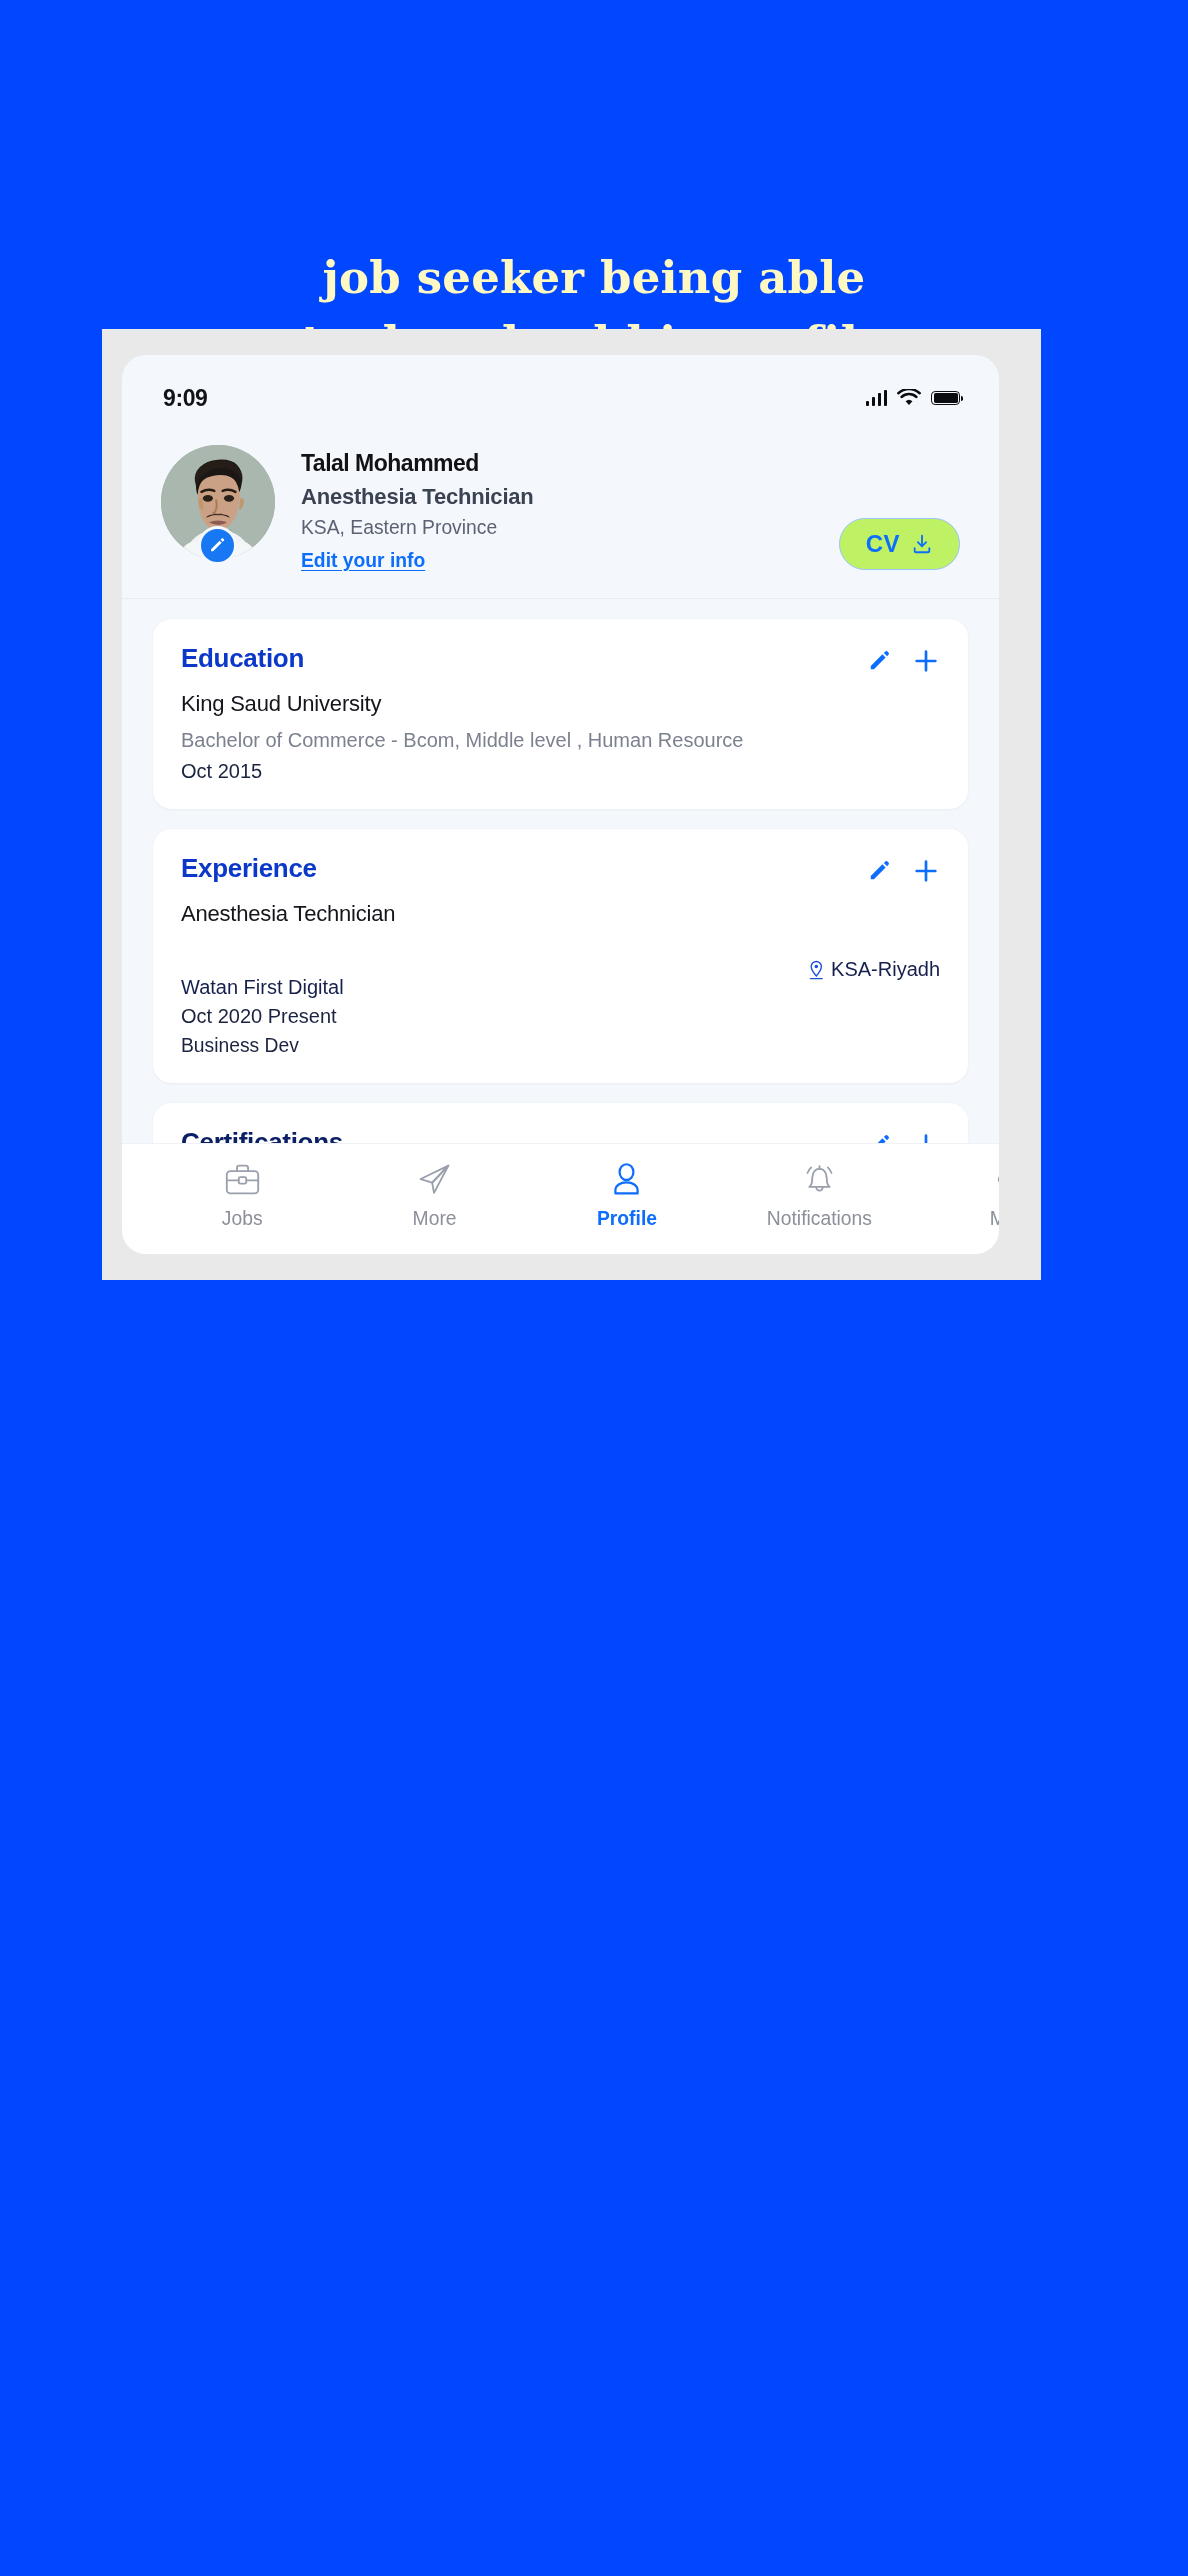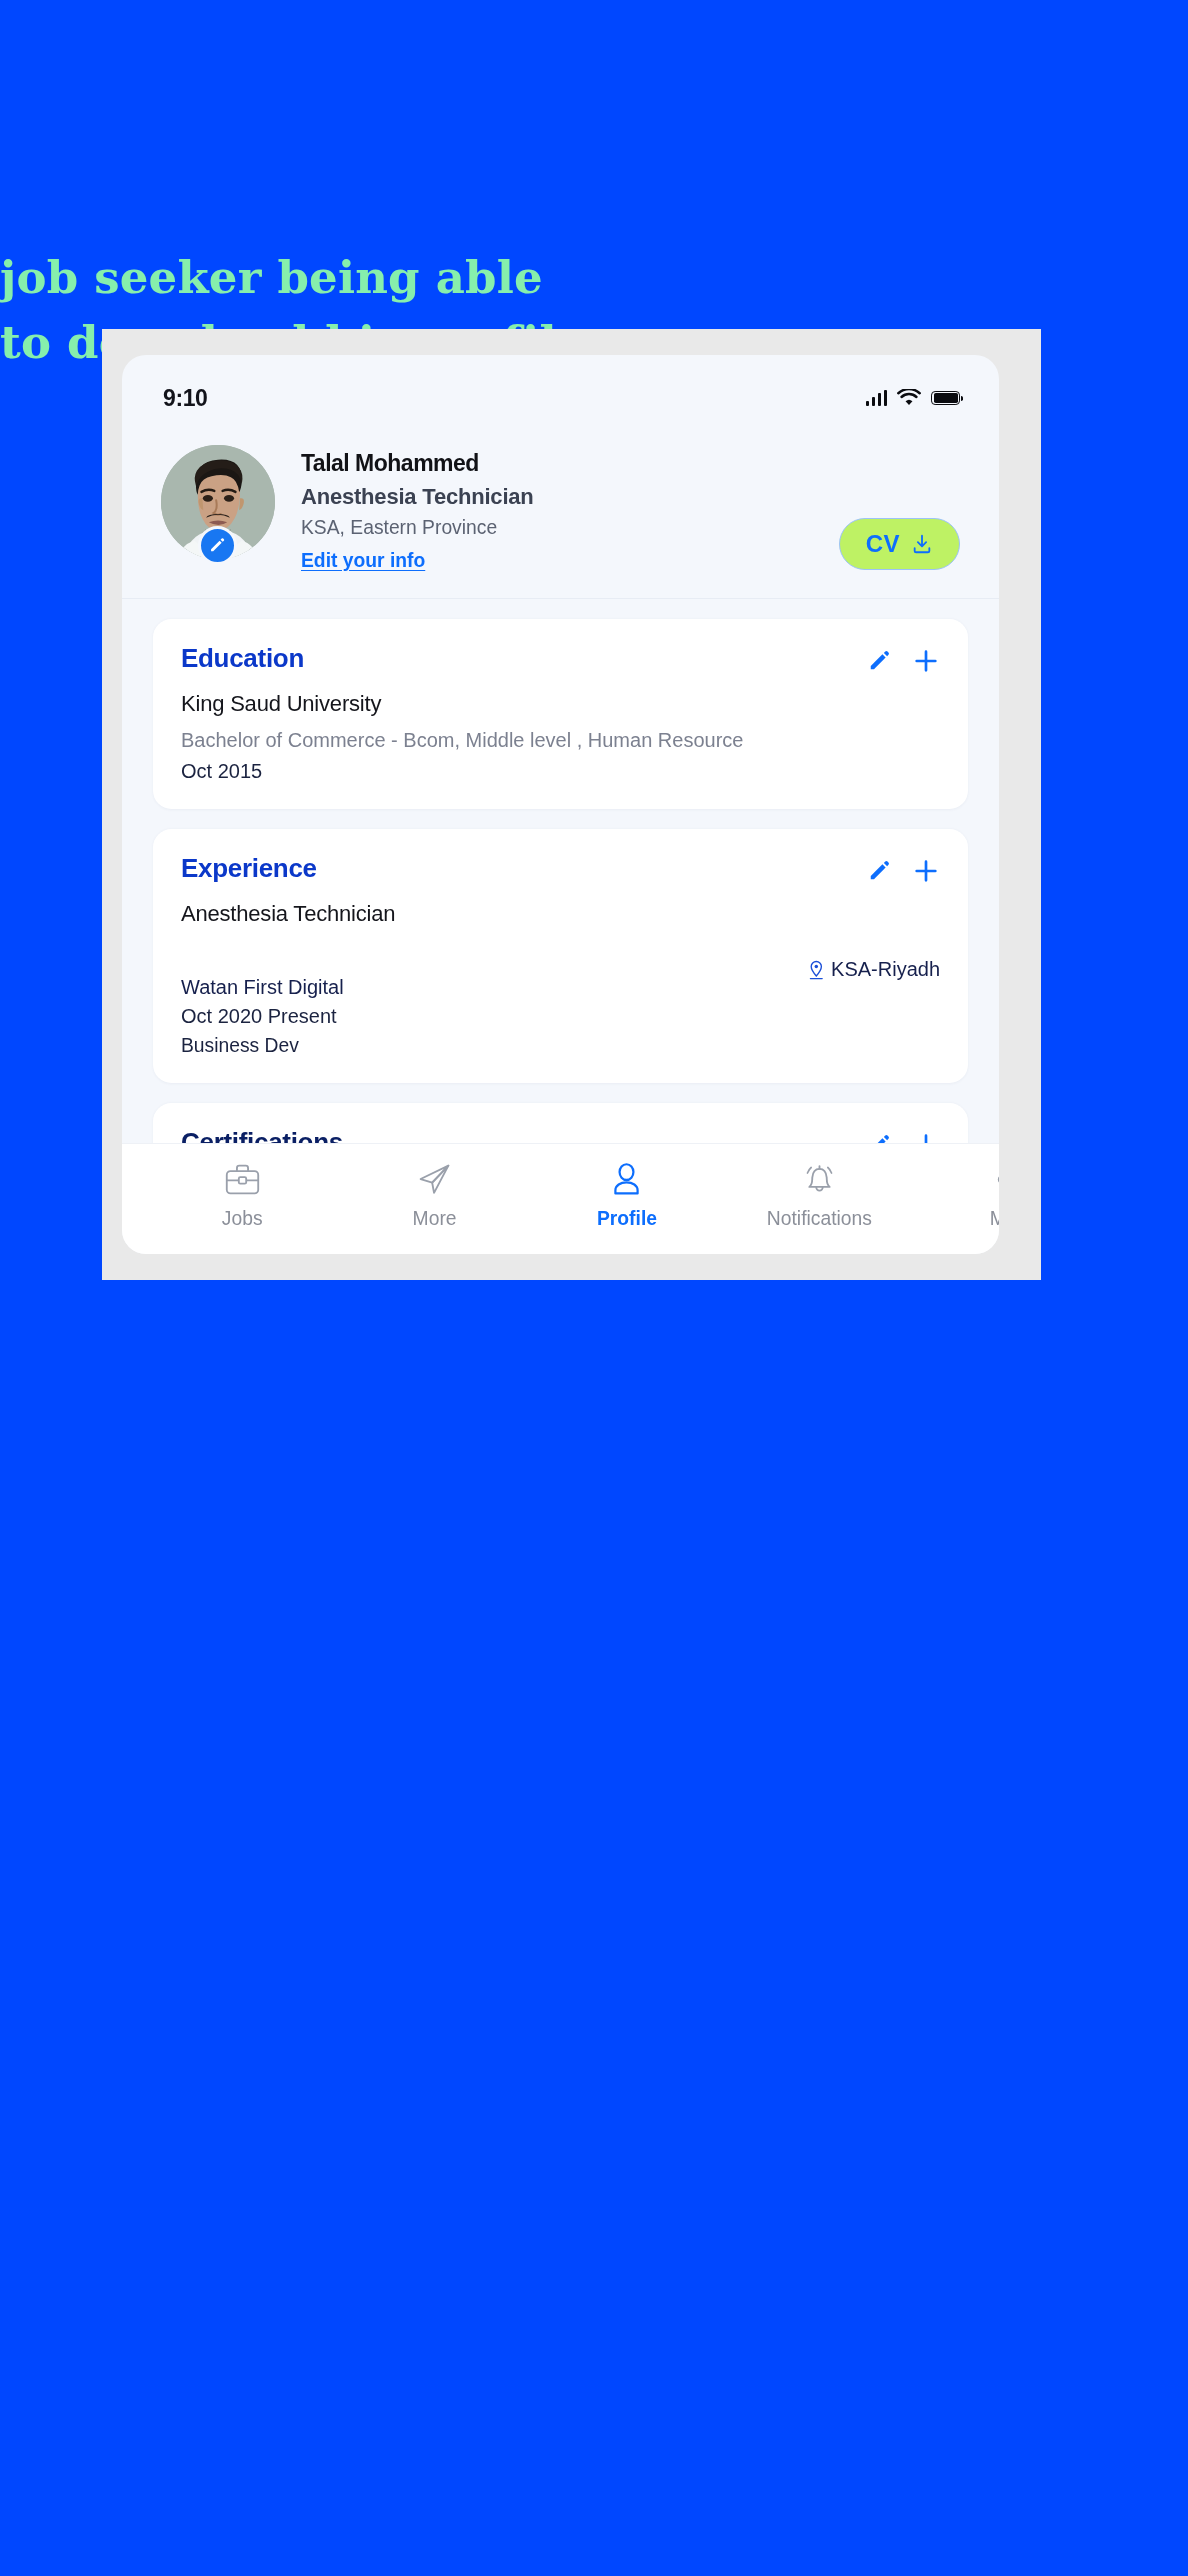--- a/index.html
+++ b/index.html
@@ -7,21 +7,22 @@
     width:1188px; height:2576px;
     background:#0047FF;
     font-family:"Liberation Sans", sans-serif;
     overflow:hidden;
   }
   .stage { position:relative; width:1188px; height:2576px; background:#0047FF; }
 
   
   .headline {
     position:absolute; left:0; top:251px; width:1188px;
-    color:#86efac;
+    text-align:center;
+    color:#fef9c3;
     font-family:"DejaVu Serif", serif;
     font-weight:700;
     font-size:45px;
     line-height:53px;
     letter-spacing:0.2px;
   }
   .headline .l2 { display:block; margin-top:12px; }
 
   
   .frame {
@@ -146,21 +147,21 @@
 
   <div class="headline">
     <span>job seeker being able</span>
     <span class="l2">to download his profile</span>
   </div>
 
   <div class="frame">
     <div class="screen">
 
       <div class="statusbar">
-        <div class="status-time">9:10</div>
+        <div class="status-time">9:09</div>
         <div class="status-icons">
           <span class="bars">
               <i></i>
               <i></i>
               <i></i>
               <i></i>
             </span>
           <svg width="24" height="17.5" viewBox="0 0 26 19">
             <path d="M13 17.4 L9.3 13.3 a5.6 5.6 0 0 1 7.4 0 Z" fill="#0b0c10"></path>
             <path d="M4.9 8.7 a11.8 11.8 0 0 1 16.2 0" stroke="#0b0c10" stroke-width="2.7" fill="none" stroke-linecap="round"></path>

